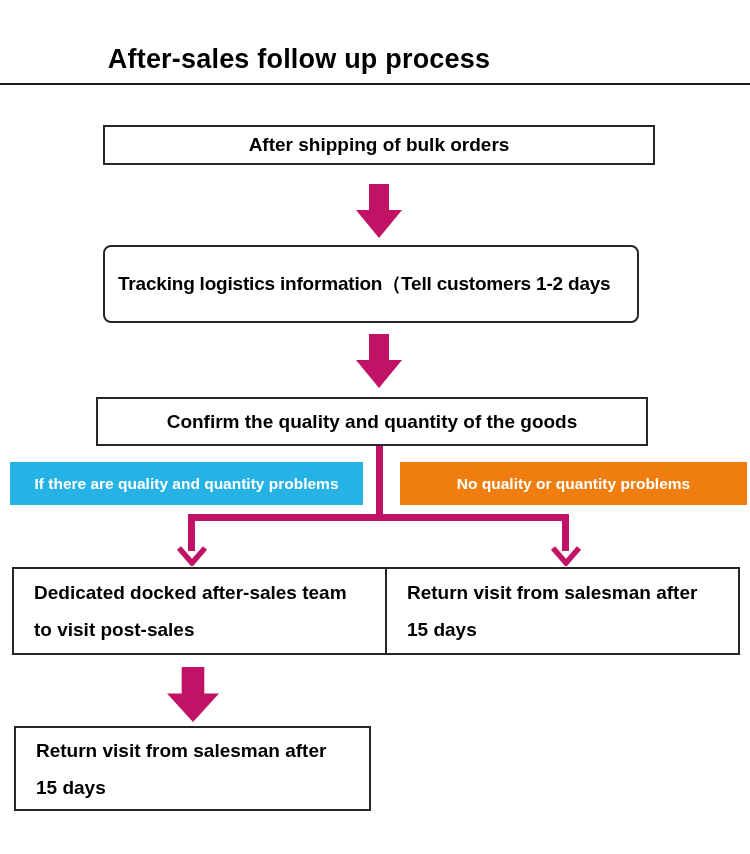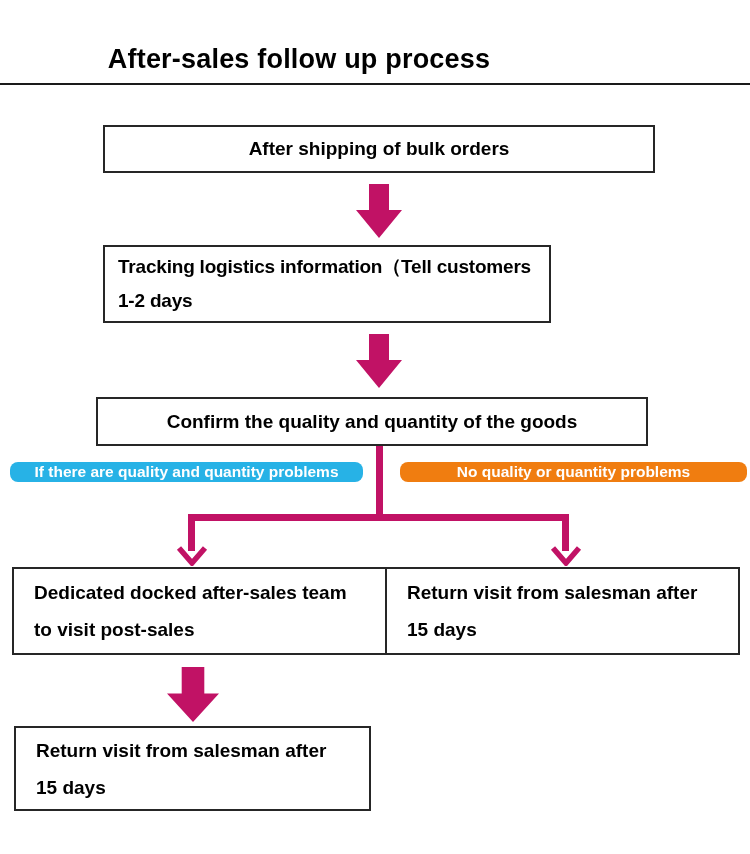--- a/index.html
+++ b/index.html
@@ -38,39 +38,38 @@
     position: absolute;
     background: #ffffff;
     border: 2px solid var(--border);
     font-size: 19px;
     font-weight: bold;
     display: flex;
     flex-direction: column;
     justify-content: center;
   }
   .box.center { align-items: center; text-align: center; }
-  .box1 { left: 103px; top: 125px; width: 552px; height: 48px; }
-  .box2 { left: 103px; top: 245px; width: 448px; height: 78px;
-          padding: 0 2px 0 13px; line-height: 34px; letter-spacing: -0.2px; }
+  .box1 { left: 103px; top: 125px; width: 552px; height: 40px; }
+  .box2 { left: 103px; top: 245px; width: 536px; height: 78px;
+          padding: 0 2px 0 13px; line-height: 34px; letter-spacing: -0.2px; border-radius: 8px; }
   .box3 { left: 96px; top: 397px; width: 552px; height: 49px; }
   .boxL { left: 12px;  top: 567px; width: 436px; height: 88px;
           padding: 0 6px 0 20px; line-height: 37px; }
   .boxR { left: 385px; top: 567px; width: 355px; height: 88px;
           padding: 0 6px 0 20px; line-height: 37px; }
   .boxB { left: 14px;  top: 726px; width: 357px; height: 85px;
           padding: 0 6px 0 20px; line-height: 37px; }
   .branch-label {
     position: absolute;
-    top: 462px; height: 20px;
+    top: 462px; height: 43px;
     display: flex; align-items: center; justify-content: center;
     color: #ffffff;
     font-size: 15.5px;
     font-weight: bold;
     white-space: nowrap;
-    border-radius: 8px;
   }
   .branch-yes { left: 10px;  width: 353px; background: var(--yes-bg); }
   .branch-no  { left: 400px; width: 347px; background: var(--no-bg); }
   .conn { position: absolute; background: var(--arrow); }
   .conn-stem   { left: 376px; top: 446px; width: 7px; height: 75px; }
   .conn-bar    { left: 188px; top: 514px; width: 381px; height: 7px; }
   .conn-dropL  { left: 188px; top: 514px; width: 7px; height: 37px; }
   .conn-dropR  { left: 562px; top: 514px; width: 7px; height: 37px; }
   .blockarrow { position: absolute; display: block; }
   .blockarrow path { fill: var(--arrow); }

